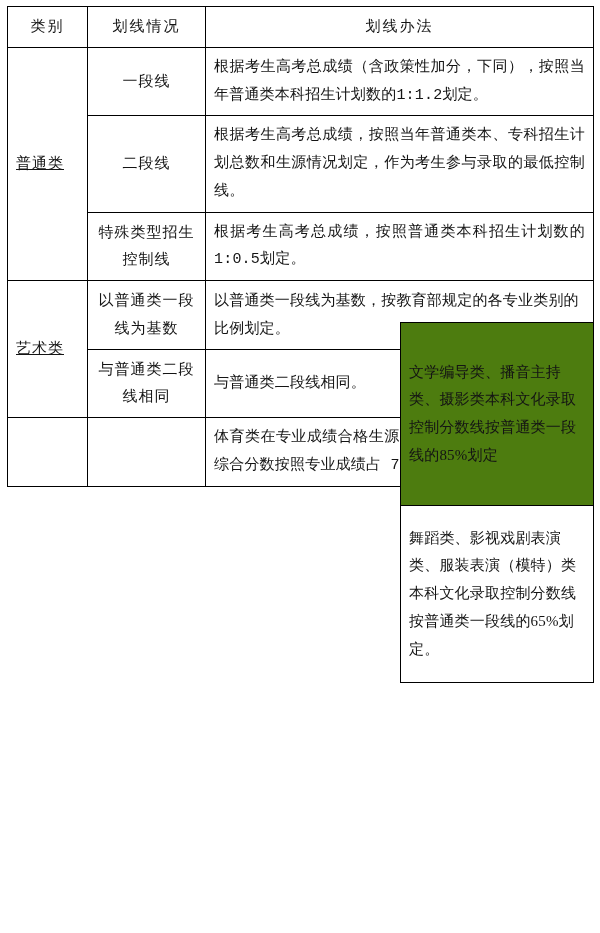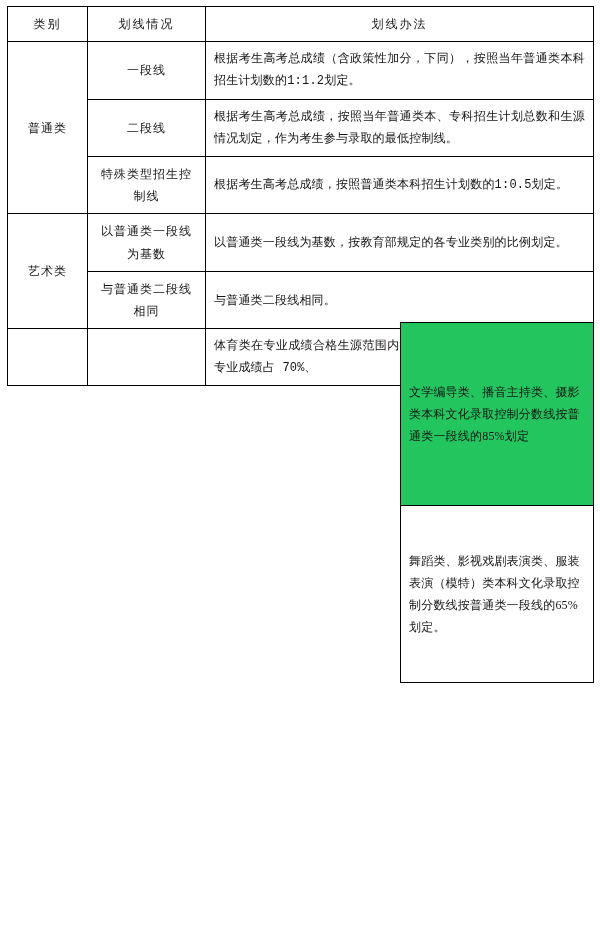--- a/index.html
+++ b/index.html
@@ -25,35 +25,35 @@
     border-collapse: collapse;
     width: 586px;
     margin: 6px 7px 0 7px;
     table-layout: fixed;
   }
   table.grid td, table.grid th {
     border: 1px solid #000;
     vertical-align: middle;
     padding: 6px 8px;
     font-weight: normal;
-    font-size: 12px;
+    font-size: 15px;
     line-height: 1.85;
     color: #141414;
   }
   th.head {
     text-align: center;
     font-size: 16px;
     letter-spacing: 2px;
     padding: 7px 4px;
     font-weight: normal;
   }
   td.cat {
-    text-align: center;
     letter-spacing: 1px;
     font-size: 15px;
+    text-decoration: underline;
   }
   td.sub {
     text-align: center;
     letter-spacing: 1px;
     font-size: 15px;
     line-height: 2.0;
   }
   td.desc {
     text-align: left;
     font-size: 15px;
@@ -121,20 +121,20 @@
       </tr>
     </tbody>
   </table>
 
   <table class="grid" style="position:absolute; left:400px; top:316px; width:193px; margin:0;">
     <colgroup>
         <col style="width:193px">
       </colgroup>
     <tbody>
       <tr>
-        <td class="desc" style="height:170px; background:#22c55e;">文学编导类、播音主持类、摄影类本科文化录取控制分数线按普通类一段线的85%划定</td>
+        <td class="desc" style="height:170px; background:#4d7c0f;">文学编导类、播音主持类、摄影类本科文化录取控制分数线按普通类一段线的85%划定</td>
       </tr>
       <tr>
         <td class="desc" style="height:164px; background:#fff;">舞蹈类、影视戏剧表演类、服装表演（模特）类本科文化录取控制分数线按普通类一段线的65%划定。</td>
       </tr>
     </tbody>
   </table>
 </div>
 
 </body></html>

